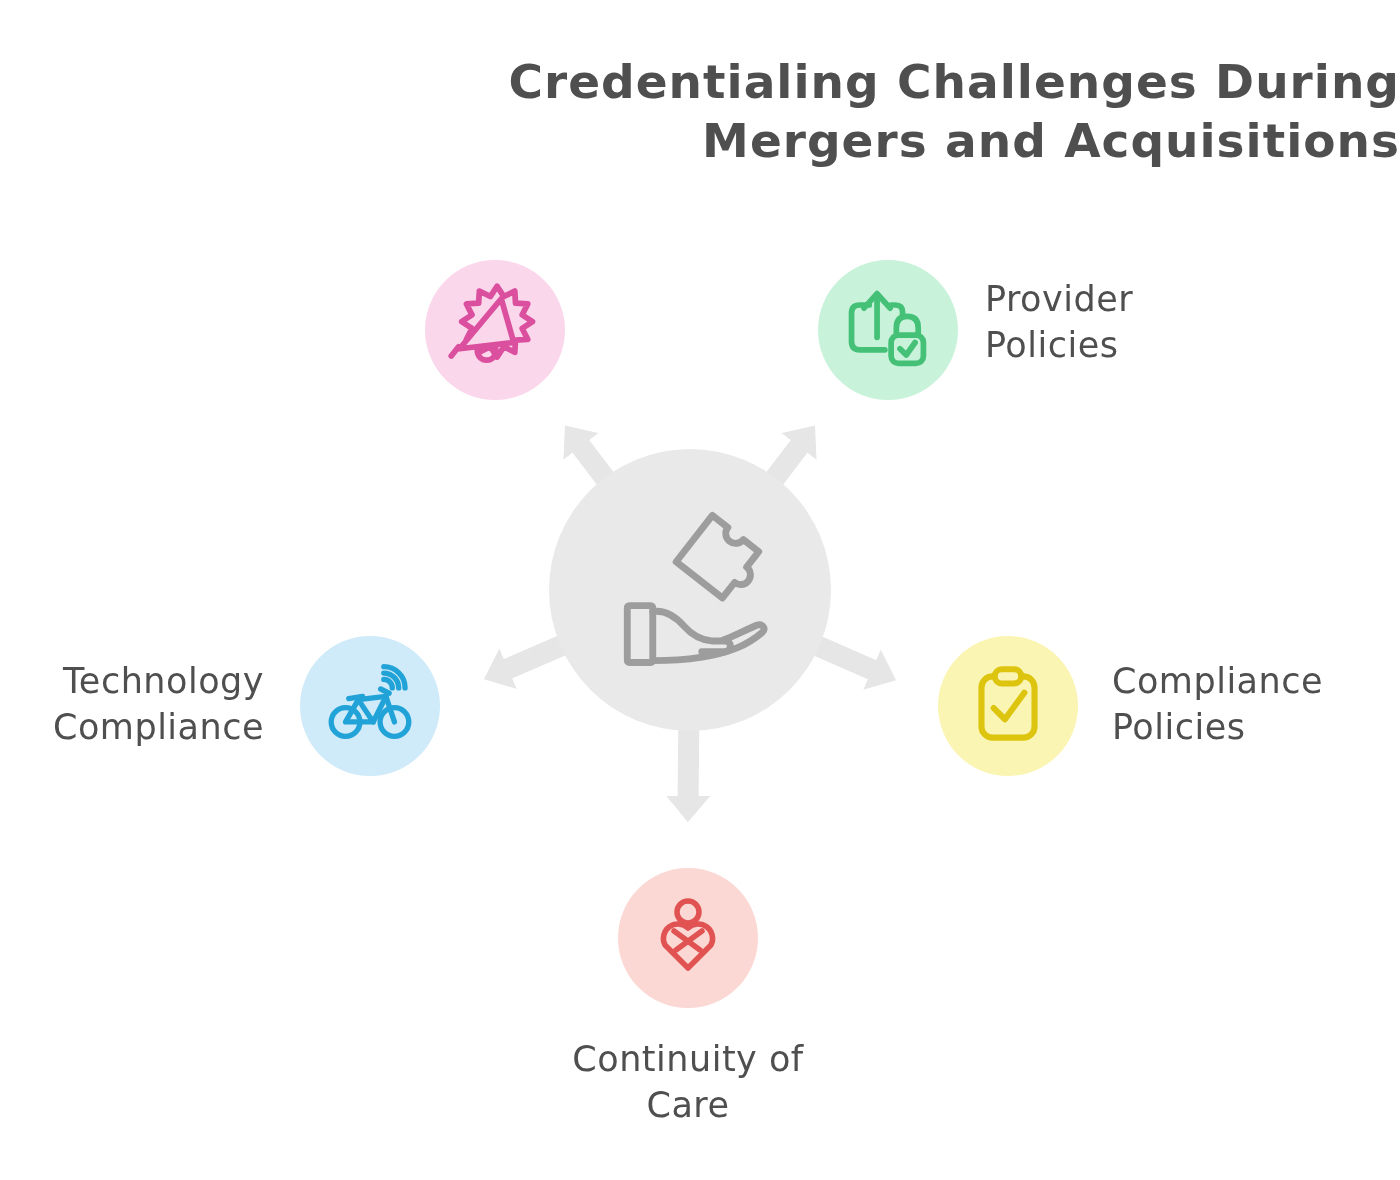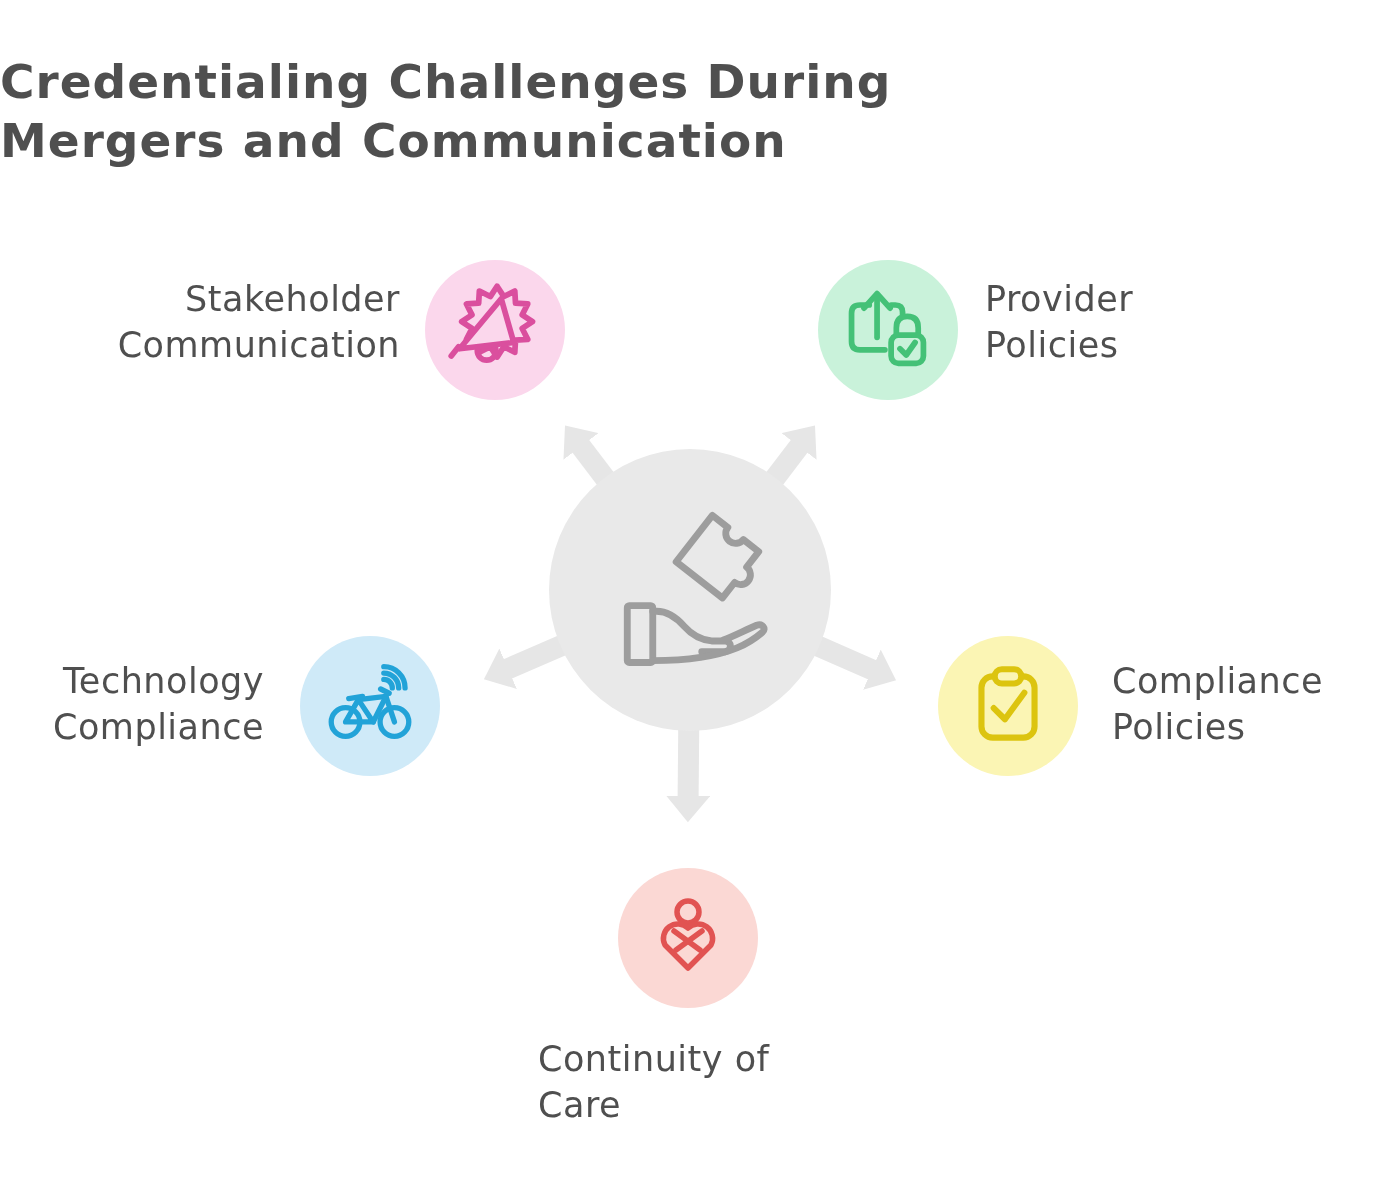--- a/index.html
+++ b/index.html
@@ -1,21 +1,21 @@
 <!DOCTYPE html>
 <html><head>
 <meta charset="utf-8">
 <style>
   html,body{margin:0;padding:0;background:#ffffff;}
   .stage{
     position:relative;width:1400px;height:1180px;background:#ffffff;overflow:hidden;
     font-family:"DejaVu Sans", sans-serif;
   }
   .title{
-    position:absolute;left:0;top:52px;width:1400px;text-align:left;
+    position:absolute;left:0;top:52px;width:1400px;text-align:right;
     font-size:47px;font-weight:bold;line-height:1.26;letter-spacing:1px;
   }
   .title span{display:block;}
   .arrows{position:absolute;left:0;top:0;z-index:0;}
   .hub{
     position:absolute;left:549px;top:449px;width:282px;height:282px;border-radius:50%;
     display:flex;align-items:center;justify-content:center;z-index:1;
   }
   .node-circle{
     position:absolute;width:140px;height:140px;border-radius:50%;
@@ -26,31 +26,31 @@
   }
   .pos-stakeholder-circle{left:425px;top:260px;}
   .pos-provider-circle{left:818px;top:260px;}
   .pos-technology-circle{left:300px;top:636px;}
   .pos-compliance-circle{left:938px;top:636px;}
   .pos-continuity-circle{left:618px;top:868px;}
   .pos-stakeholder-label{left:60px;top:276px;width:340px;text-align:right;}
   .pos-provider-label{left:985px;top:276px;width:260px;text-align:left;}
   .pos-technology-label{left:0px;top:658px;width:264px;text-align:right;}
   .pos-compliance-label{left:1112px;top:658px;width:310px;text-align:left;}
-  .pos-continuity-label{left:538px;top:1036px;width:300px;text-align:left;}
+  .pos-continuity-label{left:538px;top:1036px;width:300px;text-align:center;}
   svg{display:block;}
 </style>
 </head>
 <body>
 
 <div class="stage">
 
   <div class="title" style="color: rgb(79, 79, 79);">
     <span>Credentialing Challenges During</span>
-    <span>Mergers and Communication</span>
+    <span>Mergers and Acquisitions</span>
   </div>
 
   <svg class="arrows" width="1400" height="1180" viewBox="0 0 1400 1180" style="--arrow: #e6e6e6;">
     <defs>
       <marker id="ah" viewBox="0 0 10 10" refX="3" refY="5" markerWidth="44" markerHeight="44" orient="auto" markerUnits="userSpaceOnUse">
         <path d="M0,0 L6,5 L0,10 Z" fill="var(--arrow)"></path>
       </marker>
     </defs>
     <g stroke="var(--arrow)" stroke-width="21" fill="none">
       <line x1="690" y1="590" x2="573" y2="436" marker-end="url(#ah)"></line>
@@ -73,21 +73,20 @@
   </div>
 
   <div class="node-circle pos-stakeholder-circle" style="background-color: rgb(251, 215, 236); --bg: #fbd7ec; color: rgb(218, 79, 158);">
     <svg width="100" height="100" viewBox="0 0 96 96" fill="none" stroke="currentColor" stroke-width="5.5" stroke-linecap="round" stroke-linejoin="round">
       <polygon points="84,40 74.1,46.5 79.4,57 67.7,57.7 67,69.4 56.5,64.1 50,74 43.5,64.1 33,69.4 32.3,57.7 20.6,57 25.9,46.5 16,40 25.9,33.5 20.6,23 32.3,22.3 33,10.6 43.5,15.9 50,6 56.5,15.9 67,10.6 67.7,22.3 79.4,23 74.1,33.5"></polygon>
       <path d="M13,64 L6,73"></path>
       <circle cx="40" cy="68" r="9"></circle>
       <path d="M14,66 L54,18 L66,60 Z" fill="var(--bg)"></path>
     </svg>
   </div>
-  <div class="node-label pos-stakeholder-label" style="color: rgb(79, 79, 79);">Stakeholder Communication</div>
 
   <div class="node-circle pos-provider-circle" style="background-color: rgb(201, 242, 218); --bg: #c9f2da; color: rgb(68, 193, 119);">
     <svg width="100" height="100" viewBox="0 0 96 96" fill="none" stroke="currentColor" stroke-width="5.5" stroke-linecap="round" stroke-linejoin="round">
       <path d="M30,24 L21,24 Q13,24 13,32 L13,59 Q13,67 21,67 L45,67"></path>
       <path d="M51,24 L55,24 Q62,24 62,31 L62,35"></path>
       <path d="M37.5,55 L37.5,15"></path>
       <path d="M25,27 L37.5,13 L50,27"></path>
       <path d="M56,55 L56,46 Q56,35 66.5,35 Q77,35 77,46 L77,55"></path>
       <rect x="51" y="53" width="31" height="27" rx="7" fill="var(--bg)"></rect>
       <path d="M59.5,66 L65.5,72 L74,60"></path>

